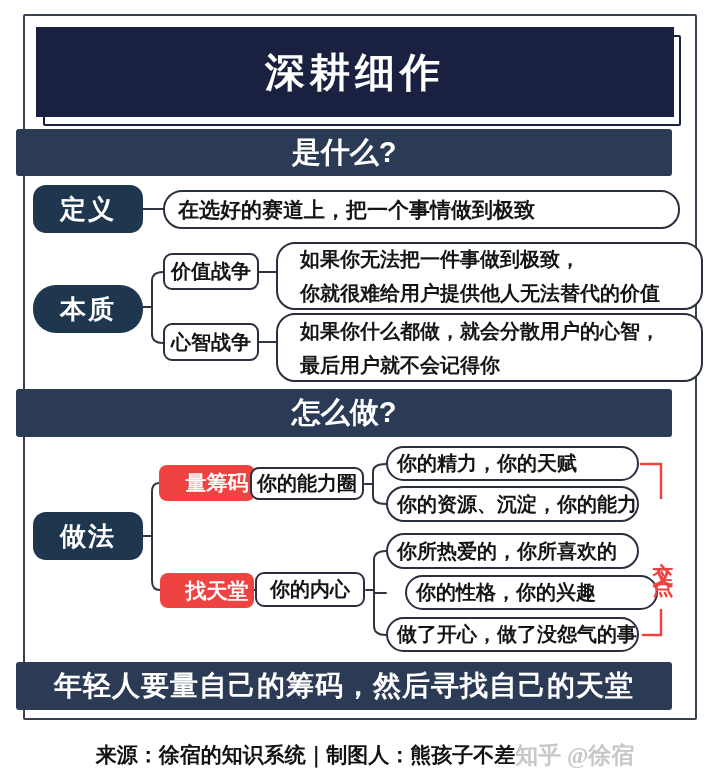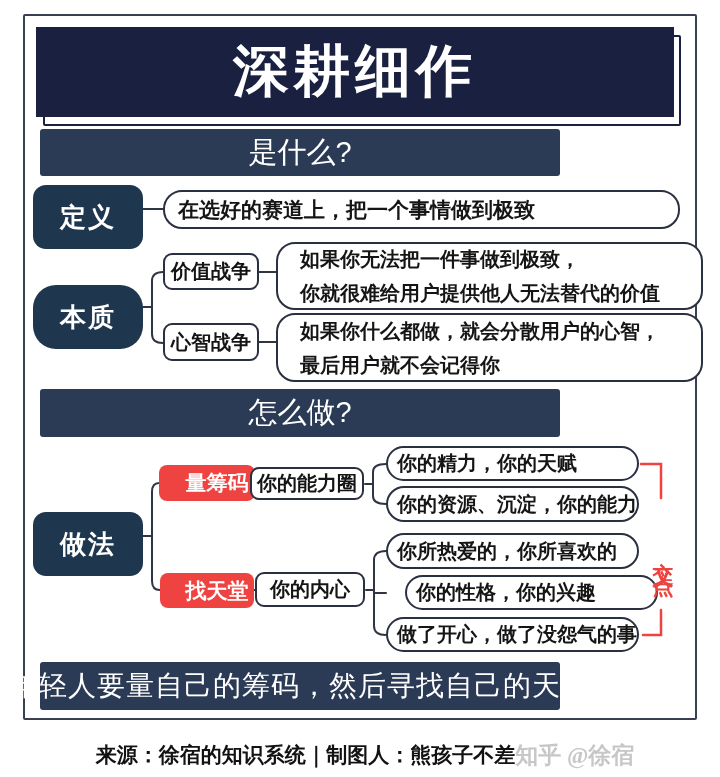--- a/index.html
+++ b/index.html
@@ -15,31 +15,31 @@
   *{margin:0;padding:0;box-sizing:content-box;}
   body{background:#ffffff;font-family:"Liberation Sans","DejaVu Sans",sans-serif;}
   #canvas{position:relative;width:720px;height:777px;background:#ffffff;overflow:hidden;}
 
   .frame{position:absolute;left:23px;top:14px;width:670px;height:702px;
          border:2px solid #39404f;border-radius:2px;background:#ffffff;}
 
   .title-shadow{position:absolute;left:43px;top:35px;width:634px;height:87px;
          border:2px solid var(--navy-dark);border-radius:2px;background:#ffffff;}
   .title{position:absolute;left:36px;top:27px;width:638px;height:90px;
-         background:var(--navy-dark);color:#ffffff;font-size:56px;font-weight:bold;
+         background:var(--navy-dark);color:#ffffff;font-size:40px;font-weight:bold;
          letter-spacing:5px;display:flex;align-items:center;justify-content:center;white-space:nowrap;}
 
-  .bar{position:absolute;left:40px;width:520px;height:47px;background:var(--navy-bar);
-       border-radius:3px;color:#ffffff;font-size:29px;font-weight:normal;
+  .bar{position:absolute;left:16px;width:656px;height:47px;background:var(--navy-bar);
+       border-radius:3px;color:#ffffff;font-size:29px;font-weight:bold;
        display:flex;align-items:center;justify-content:center;white-space:nowrap;}
   .bar-what{top:129px;}
   .bar-how{top:389px;height:48px;}
   .bar-conclusion{top:662px;height:48px;font-size:28px;letter-spacing:1px;}
 
-  .label{position:absolute;left:33px;width:110px;height:64px;background:var(--navy-label);
+  .label{position:absolute;left:33px;width:110px;height:48px;background:var(--navy-label);
          border-radius:13px;color:#ffffff;font-size:26px;font-weight:bold;letter-spacing:2px;
          display:flex;align-items:center;justify-content:center;white-space:nowrap;}
   .label-definition{top:185px;}
   .label-essence{top:285px;border-radius:23px;}
   .label-method{top:512px;}
 
   .wbox{position:absolute;background:#ffffff;border:2.5px solid var(--box-border);
         border-radius:19px;color:var(--ink);font-weight:bold;
         display:flex;align-items:center;white-space:nowrap;overflow:hidden;}
   .wbox.center{justify-content:center;}

